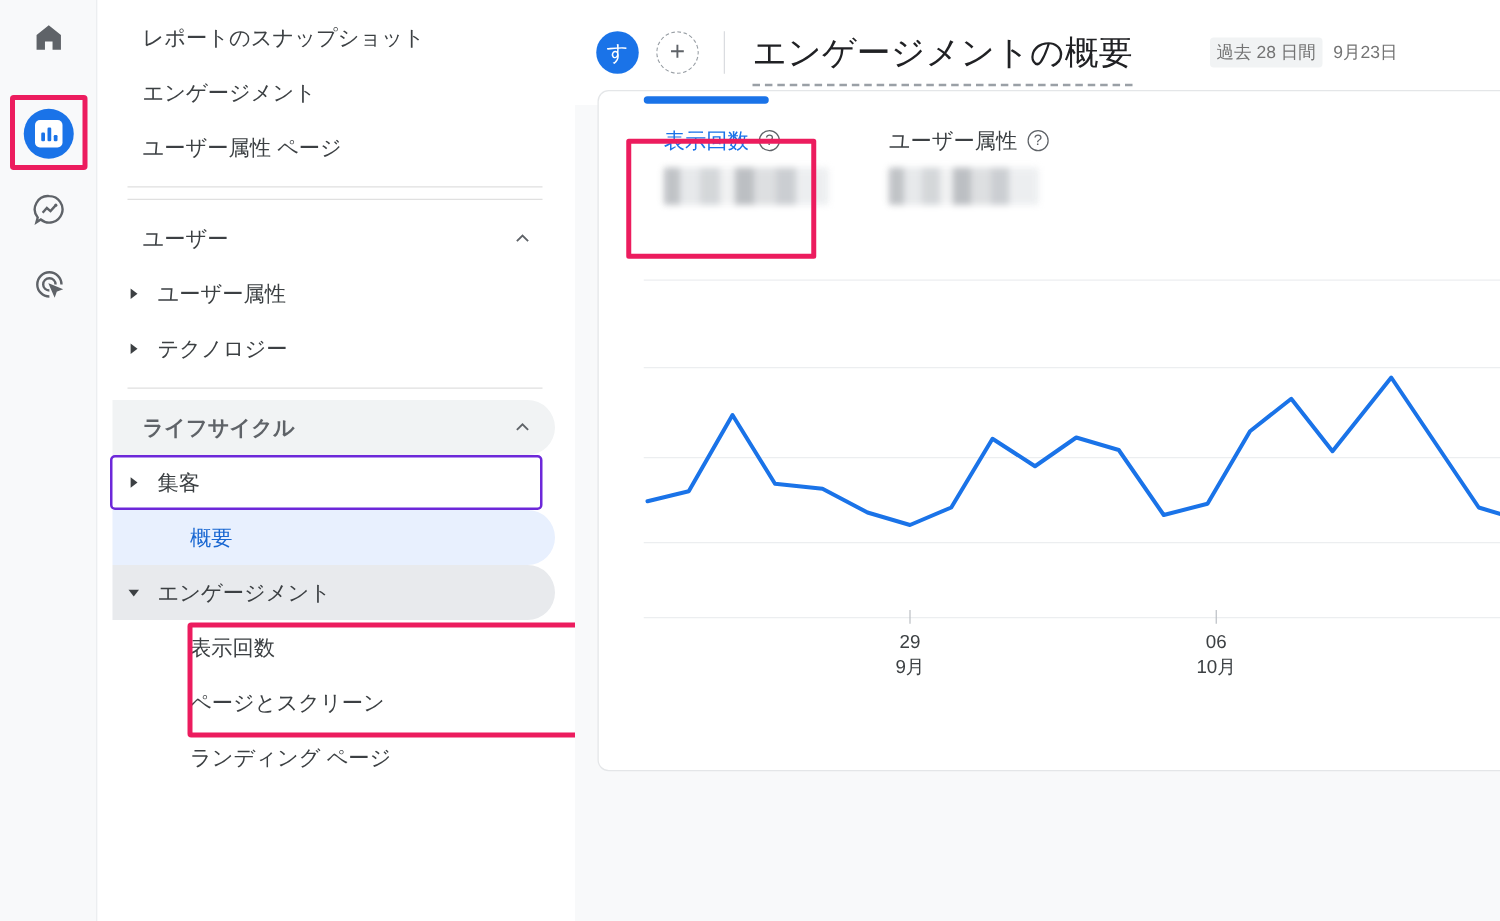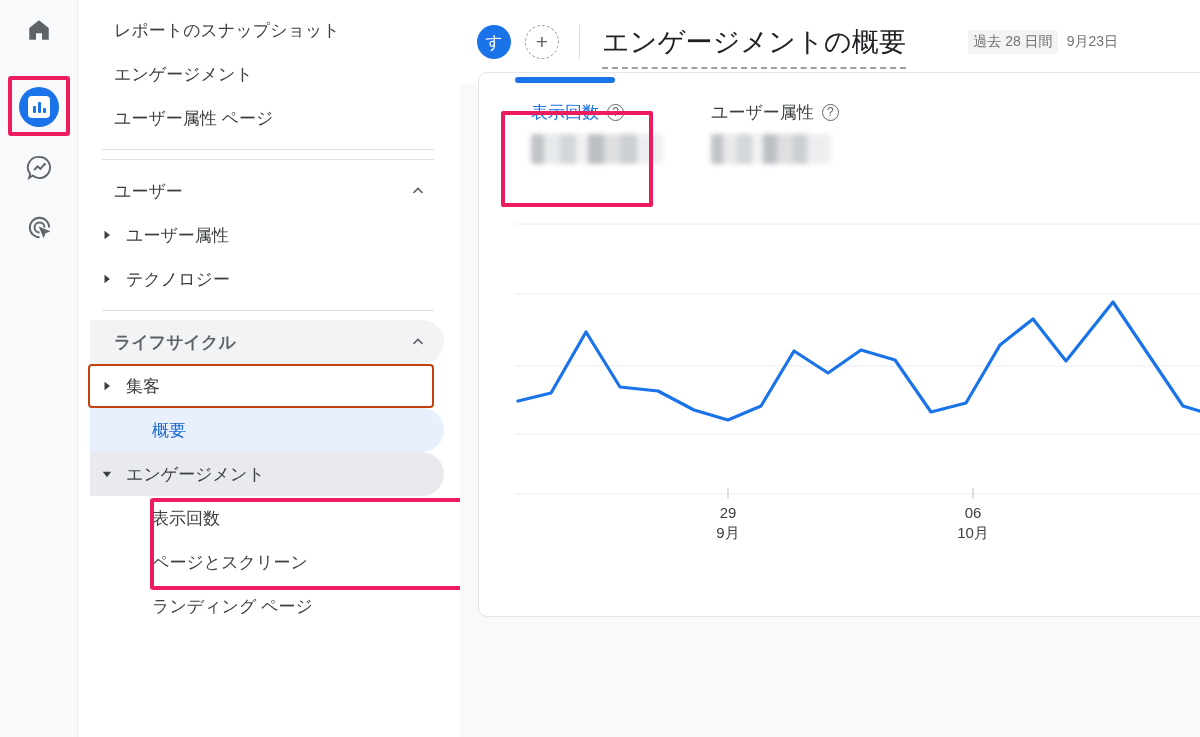--- a/index.html
+++ b/index.html
@@ -128,21 +128,21 @@
   }
   .nav-group-header {
     color: #5f6368;
     background: #f1f3f4;
     font-weight: bold;
   }
   .nav-item.shaded { background: #e8eaed; }
   .nav-item.selected { background: #e8f0fe; color: #1967d2; }
   .nav-item.sub { padding-left: 62px; font-size: 17px; }
   .nav-item.focus-ring {
-    border: 2px solid #c2410c;
+    border: 2px solid #6d28d9;
     border-radius: 4px;
     background: #ffffff;
     margin-left: 10px;
     margin-right: 0;
     width: 346px;
   }
 
   
   .pink-box-nav {
     position: absolute;

